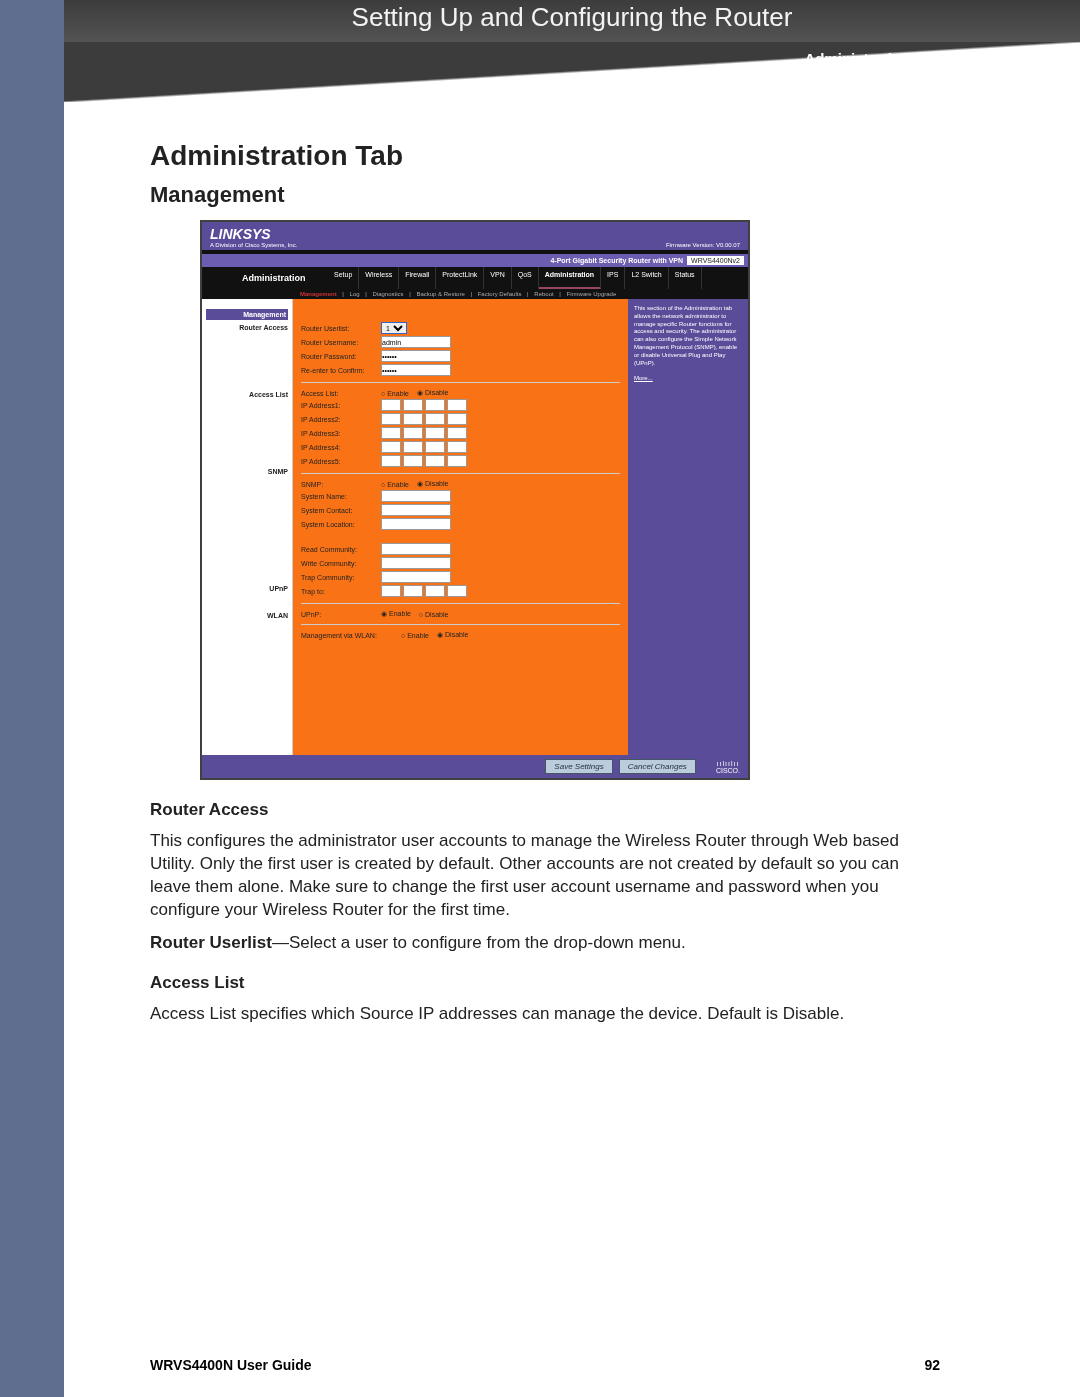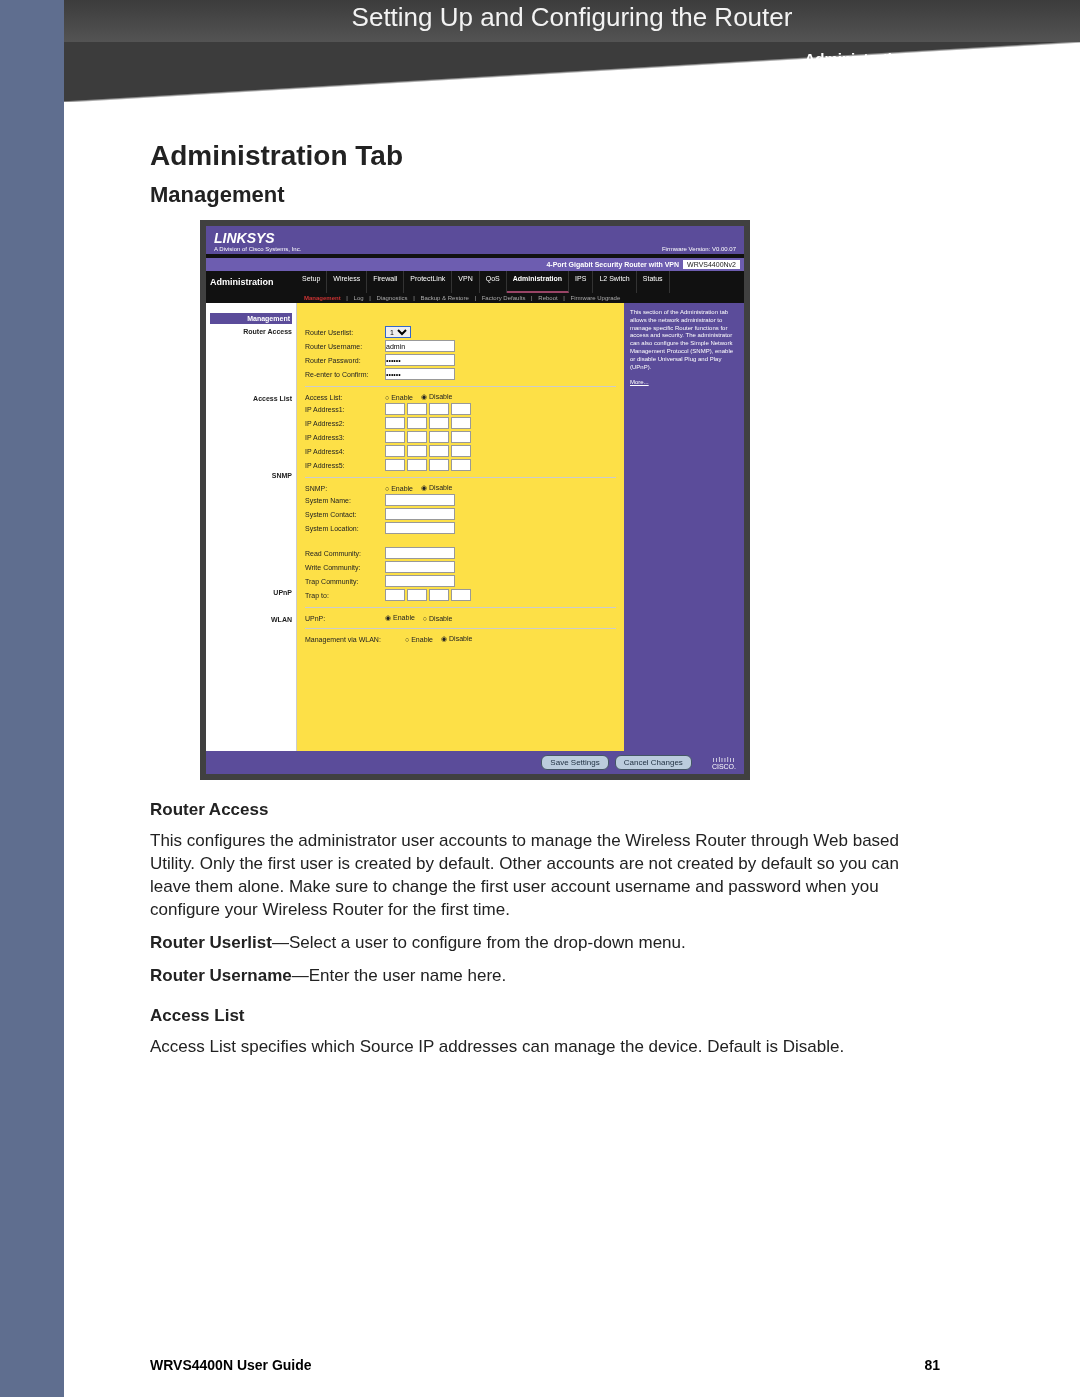--- a/index.html
+++ b/index.html
@@ -50,40 +50,40 @@
   h1.section { font-size: 28px; font-weight: 700; margin-bottom: 10px; }
   h2.subsec { font-size: 22px; font-weight: 700; margin: 6px 0 12px; }
   h3.sub3 { font-size: 17px; font-weight: 700; margin: 18px 0 8px; }
   p.body { font-size: 17px; line-height: 1.35; margin: 10px 0; }
   p.body b { font-weight: 700; }
 
   
   .router-ui {
     width: 550px; height: 560px;
     margin: 10px 0 20px 50px;
-    border: 6px solid #404040;
+    border: 2px solid #404040;
     font-size: 8px;
-    background: #fde047;
+    background: #f97316;
     display: flex; flex-direction: column;
     font-family: Arial, sans-serif;
   }
   .ru-top {
     background: #5b4c9a;
     color: #fff;
     padding: 4px 8px 2px;
     display:flex; justify-content:space-between; align-items:flex-end;
   }
   .ru-top .brand { font-size: 14px; font-weight:700; font-style: italic; }
   .ru-top .subbrand { font-size: 6px; font-weight:400; display:block;}
   .ru-top .fw { font-size: 6px; }
   .ru-black { background:#111; height:4px;}
   .ru-model { background:#6d5db0; color:#fff; display:flex; justify-content:flex-end; align-items:center; padding:2px 4px; }
   .ru-model .mname{ font-size:7px; font-weight:700; margin-right:4px;}
   .ru-model .mnum{ background:#fff; color:#222; padding:1px 4px; font-size:7px;}
-  .ru-tabs { background:#111; color:#fff; display:flex; }
+  .ru-tabs { background:#111; color:#fff; display:flex;padding-left:36px; }
   .ru-tabs .admin-label{ background:#111; color:#fff; font-weight:700; padding:6px 4px; width:90px; font-size:9px;}
   .ru-tabs .tabrow{ display:flex; flex:1;}
   .ru-tabs .tab{ padding:4px 6px; font-size:7px; border-right:1px solid #333;}
   .ru-tabs .tab.active{ background:#111; color:#fff; font-weight:700; border-bottom:2px solid #946;}
   .ru-subtabs{ background:#111; color:#aaa; padding:2px 0 2px 94px; font-size:6px;}
   .ru-subtabs span{ margin:0 4px; }
   .ru-subtabs span.active{ color:#c33; font-weight:700;}
   .ru-body{ display:flex; flex:1; }
   .ru-left{ width:90px; background:#fff; text-align:right; padding:4px; }
   .ru-left .sec{ font-size:7px; font-weight:700; color:#222; margin:6px 0 44px; }
@@ -96,21 +96,21 @@
   .ru-row{ display:flex; align-items:center; margin:2px 0; }
   .ru-row .lbl{ width:80px; font-size:7px;}
   .ru-row input[type=text], .ru-row input[type=password]{ height:12px; font-size:7px; width:70px; border:1px solid #999;}
   .ru-row select{ height:12px; font-size:7px; border:1px solid #36c;}
   .ru-row .ipseg input{ width:20px; margin-right:2px;}
   .ru-row .radio{ font-size:7px; margin-right:8px;}
   .ru-mid hr{ border:none; border-top:1px solid #ccc; margin:6px 0;}
   .ru-right{ width:120px; background:#5b4c9a; color:#fff; padding:6px; font-size:6px; line-height:1.3;}
   .ru-right a{ color:#fff; text-decoration:underline;}
   .ru-bottom{ background:#5b4c9a; display:flex; justify-content:flex-end; align-items:center; padding:4px 8px;}
-  .ru-btn{ background:#bcd; color:#234; font-size:8px; padding:2px 8px; margin-left:6px; border:1px solid #456; border-radius:6px;}
+  .ru-btn{ background:#bcd; color:#234; font-size:8px; padding:2px 8px; margin-left:6px; border:1px solid #456; border-radius:0;font-style:italic;}
   .ru-cisco{ color:#fff; font-size:7px; margin-left:20px; text-align:center;}
   .ru-cisco .bars{ letter-spacing:1px;}
 
   .footer {
     position: absolute;
     left: 150px; right: 140px; bottom: 24px;
     display: flex; justify-content: space-between;
     color: #000000; font-size: 14px; font-weight: 600;
   }
 </style>
@@ -271,21 +271,20 @@
     <div class="ru-bottom">
       <div class="ru-btn">Save Settings</div>
       <div class="ru-btn">Cancel Changes</div>
       <div class="ru-cisco"><div class="bars">ıılıılıı</div><span>CISCO.</span></div>
     </div>
   </div>
 
   <h3 class="sub3">Router Access</h3>
   <p class="body">This configures the administrator user accounts to manage the Wireless Router through Web based Utility. Only the first user is created by default. Other accounts are not created by default so you can leave them alone. Make sure to change the first user account username and password when you configure your Wireless Router for the first time.</p>
   <p class="body"><b>Router Userlist</b><span>—Select a user to configure from the drop-down menu.</span></p>
-  <p class="body"><b>Router Username</b><span>—Enter the user name here.</span></p>
   <h3 class="sub3">Access List</h3>
   <p class="body">Access List specifies which Source IP addresses can manage the device. Default is Disable.</p>
 </div>
 
 <div class="footer">
   <span>WRVS4400N User Guide</span>
-  <span>81</span>
+  <span>92</span>
 </div>
 
 </body></html>

